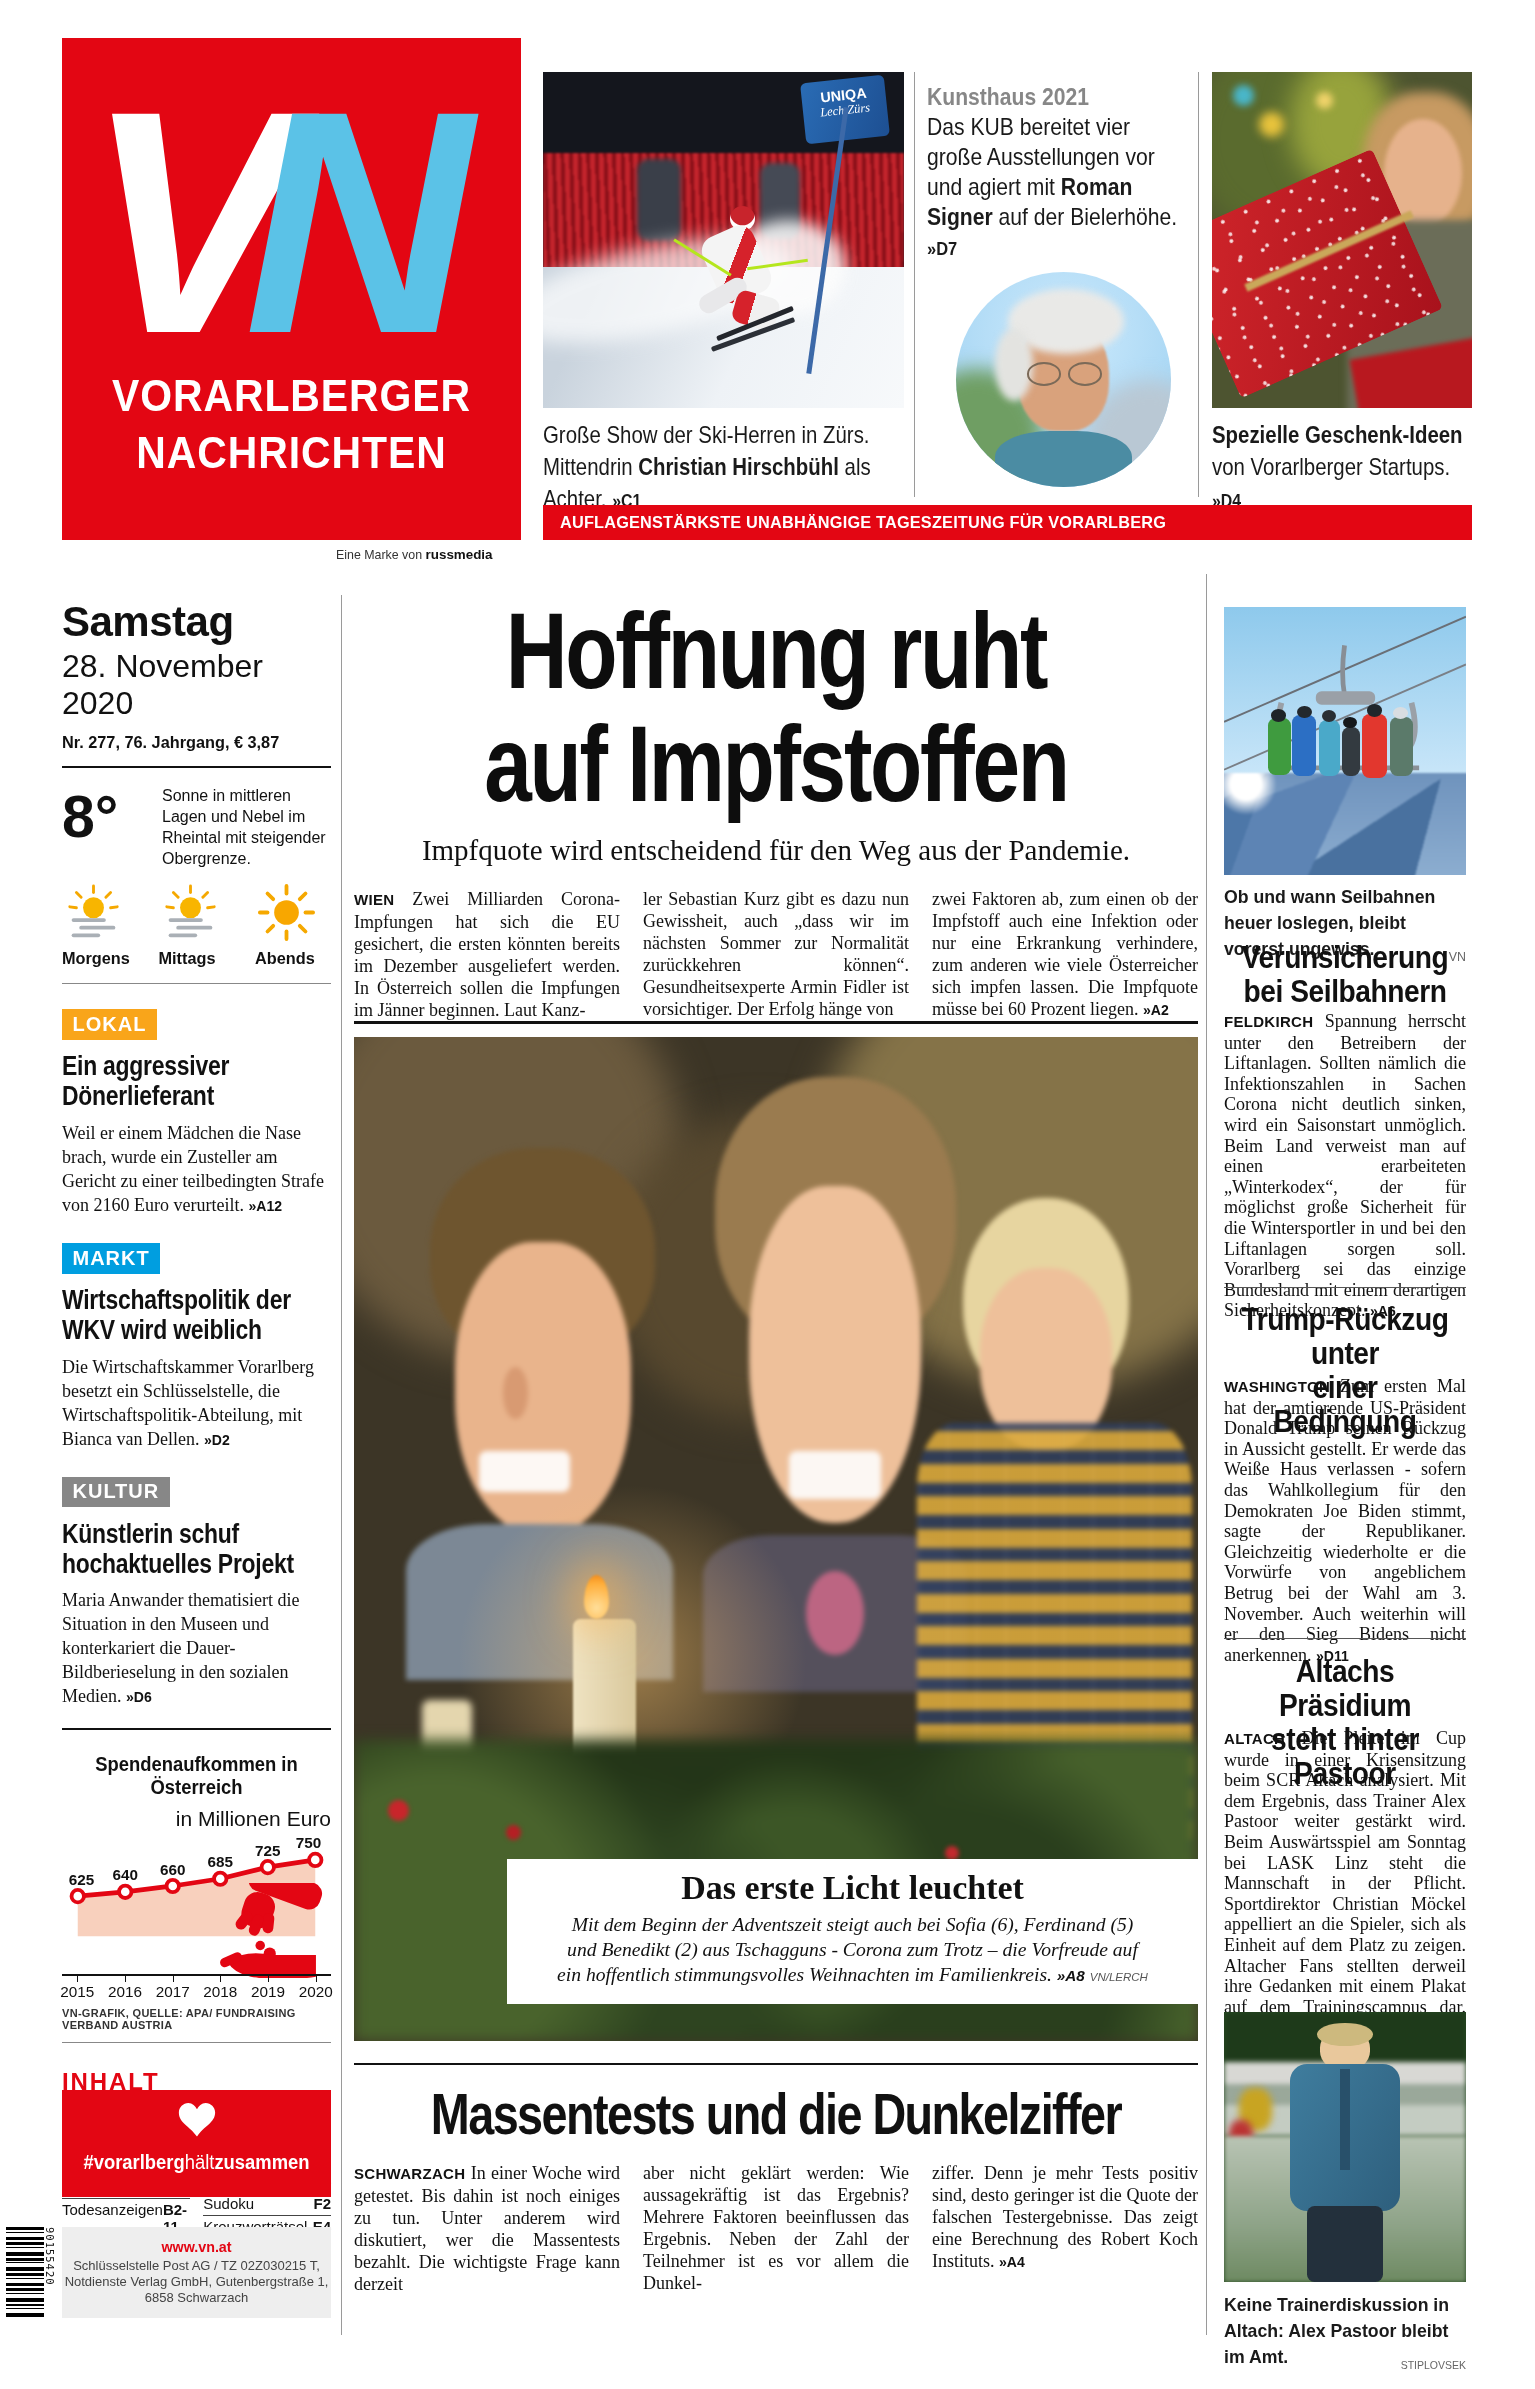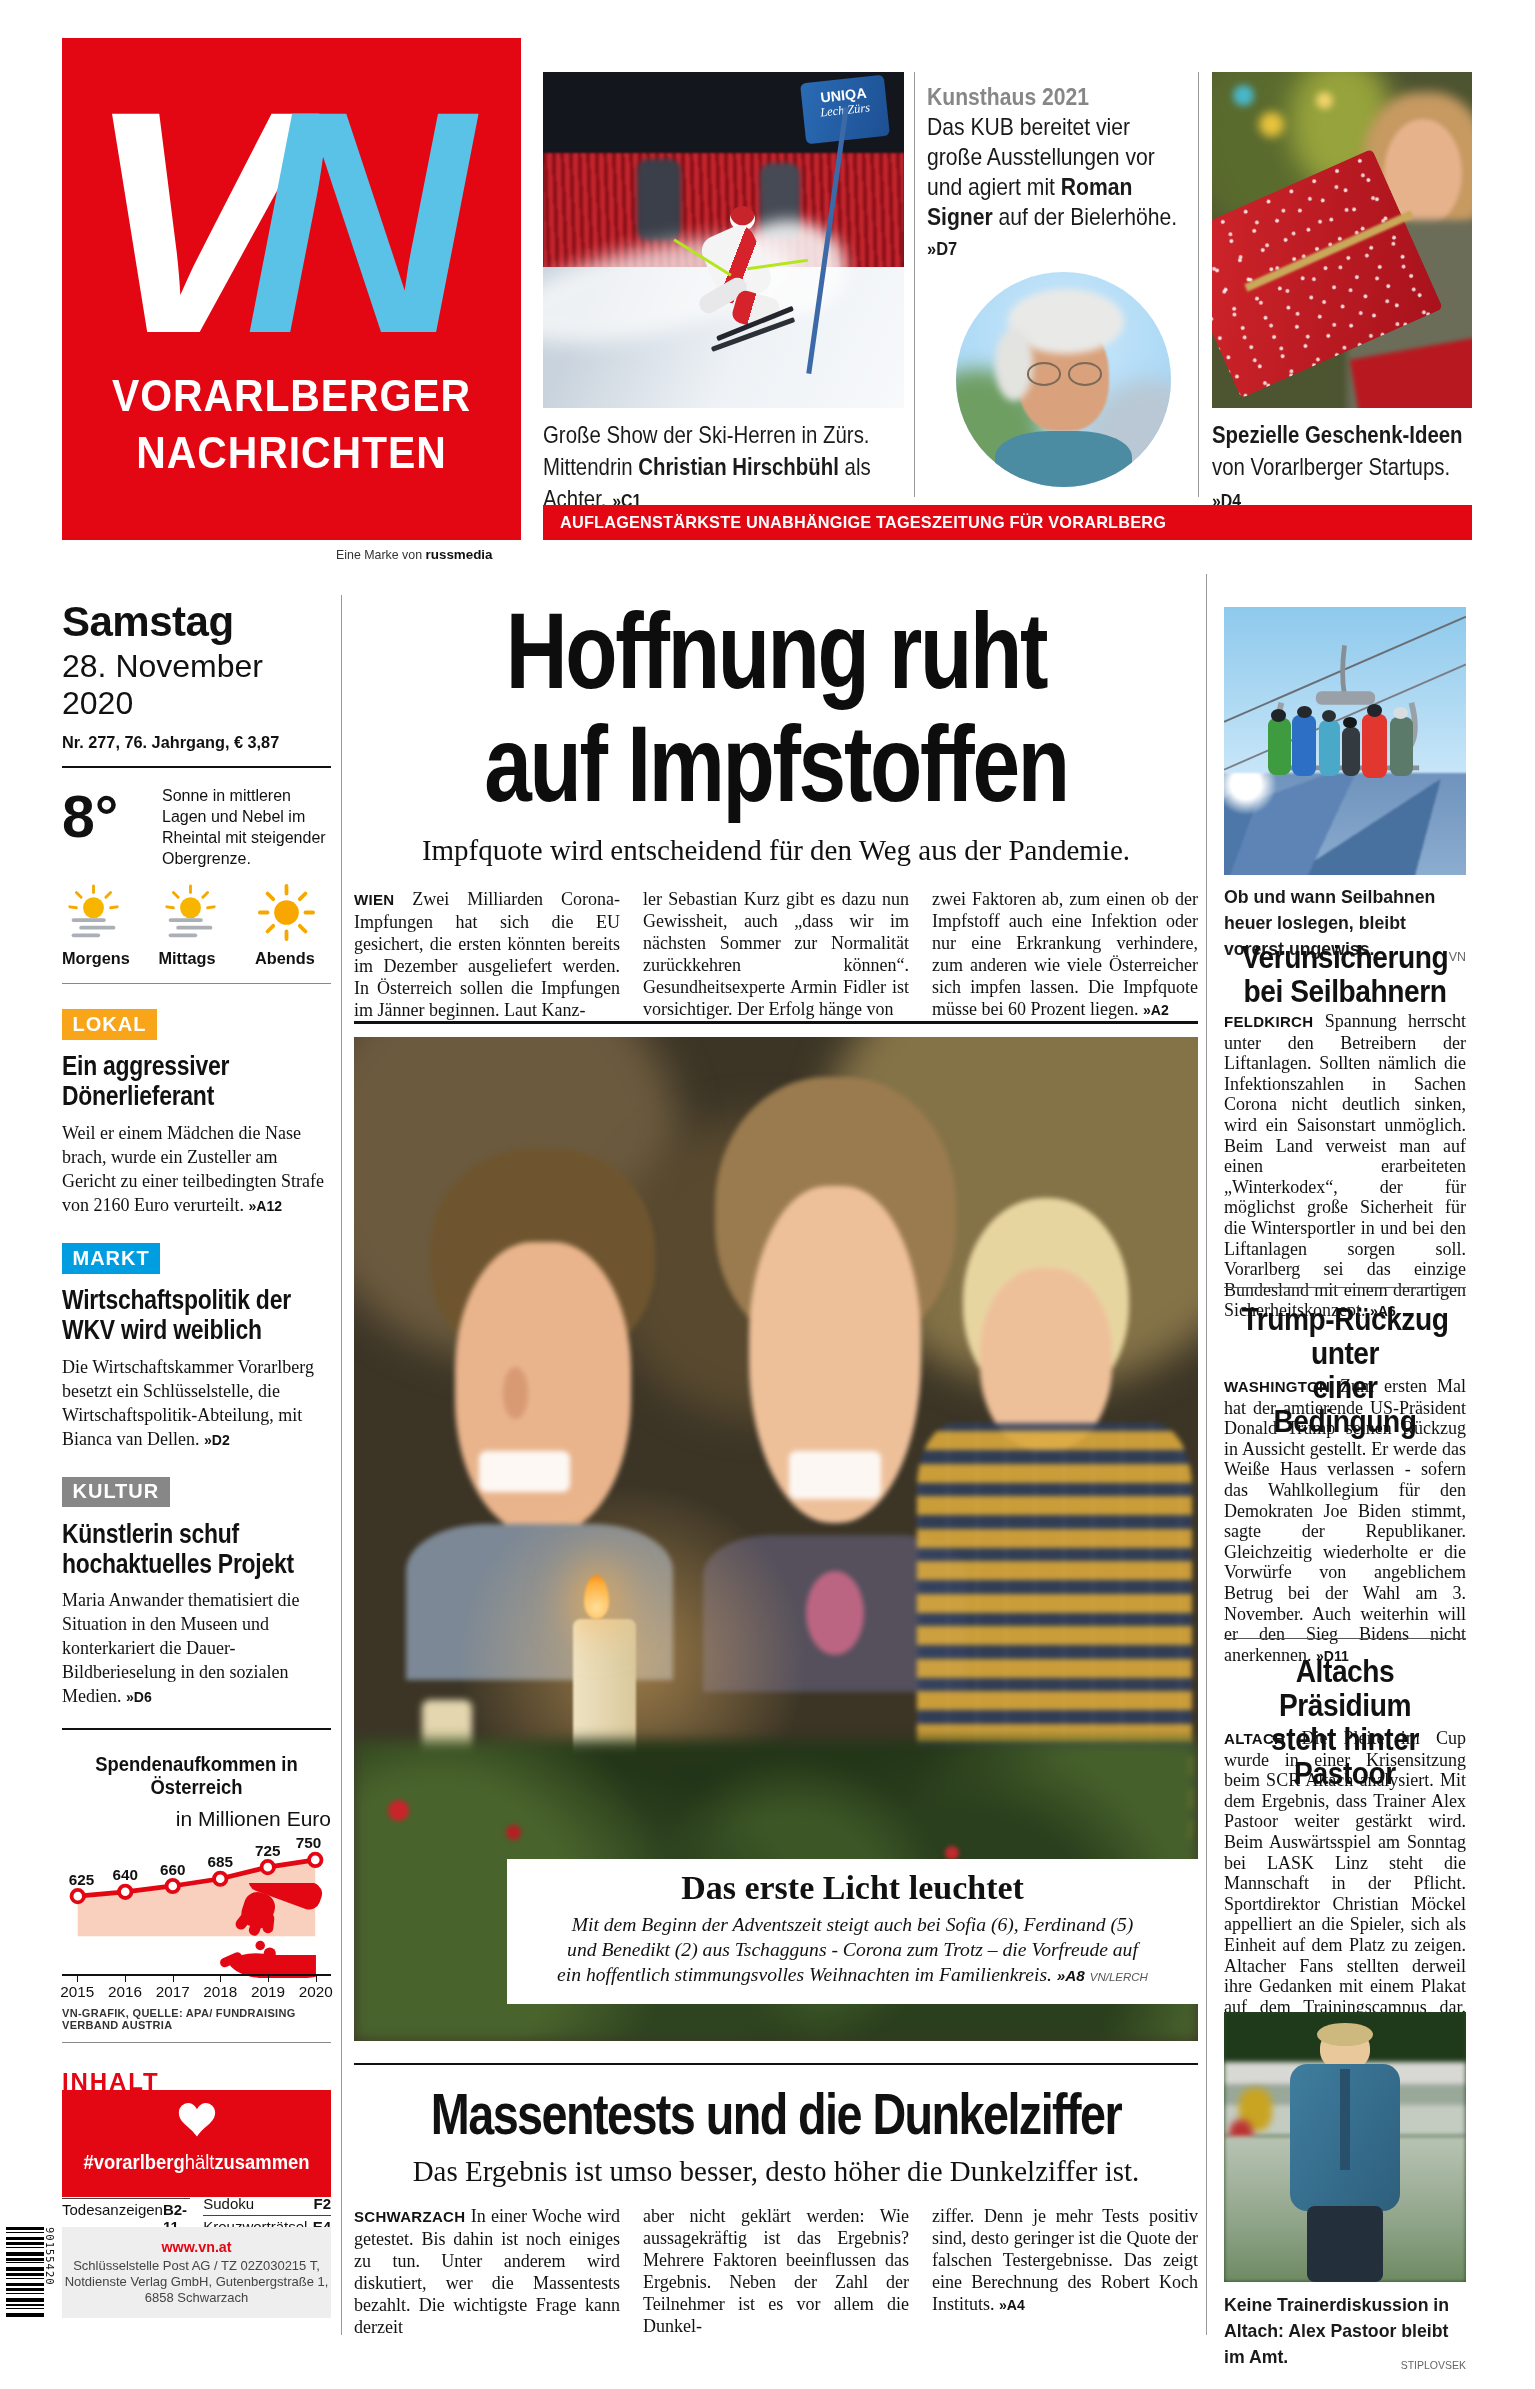--- a/index.html
+++ b/index.html
@@ -505,21 +505,20 @@
       <div id="wb-body">
         <span>Mit dem Beginn der Adventszeit steigt auch bei Sofia (6), Ferdinand (5) und Benedikt (2) aus Tschagguns - Corona zum Trotz – die Vorfreude auf ein hoffentlich stimmungsvolles Weihnachten im Familienkreis. </span><span class="pref">»A8</span>
         <span class="credit">VN/LERCH</span>
       </div>
     </div>
   </div>
 
   <div class="abs rule-h" id="bottom-hr"></div>
   <div class="abs" id="bottom">
     <span class="bigline" id="bot-headline">Massentests und die Dunkelziffer</span>
-    <div id="bot-sub" class="serif">Das Ergebnis ist umso besser, desto höher die Dunkelziffer ist.</div>
     <div class="cols" id="bot-cols">
       <p><span class="lead">SCHWARZACH</span><span> In einer Woche wird getestet. Bis dahin ist noch einiges zu tun. Unter anderem wird diskutiert, wer die Massentests bezahlt. Die wichtigste Frage kann derzeit</span></p>
       <p>aber nicht geklärt werden: Wie aussagekräftig ist das Ergebnis? Mehrere Faktoren beeinflussen das Ergebnis. Neben der Zahl der Teilnehmer ist es vor allem die Dunkel-</p>
       <p><span>ziffer. Denn je mehr Tests positiv sind, desto geringer ist die Quote der falschen Testergebnisse. Das zeigt eine Berechnung des Robert Koch Instituts. </span><span class="pref">»A4</span></p>
     </div>
   </div>
 
   <div class="abs photo rail" id="lift-photo">
     <div class="abs" style="left:0;top:0;width:100%;height:100%;background:linear-gradient(#8ec9ec,#cfe9fa 70%);"></div>
     <svg class="abs" width="242" height="268" viewBox="0 0 253 280">

